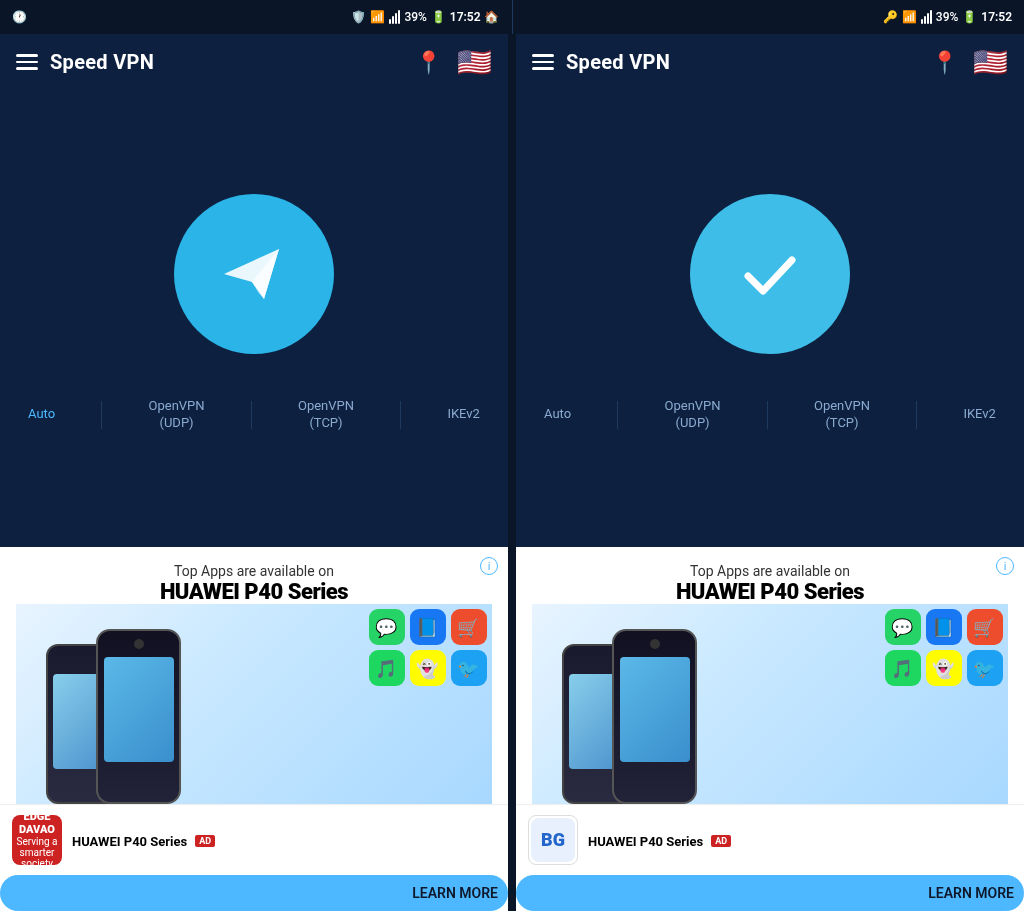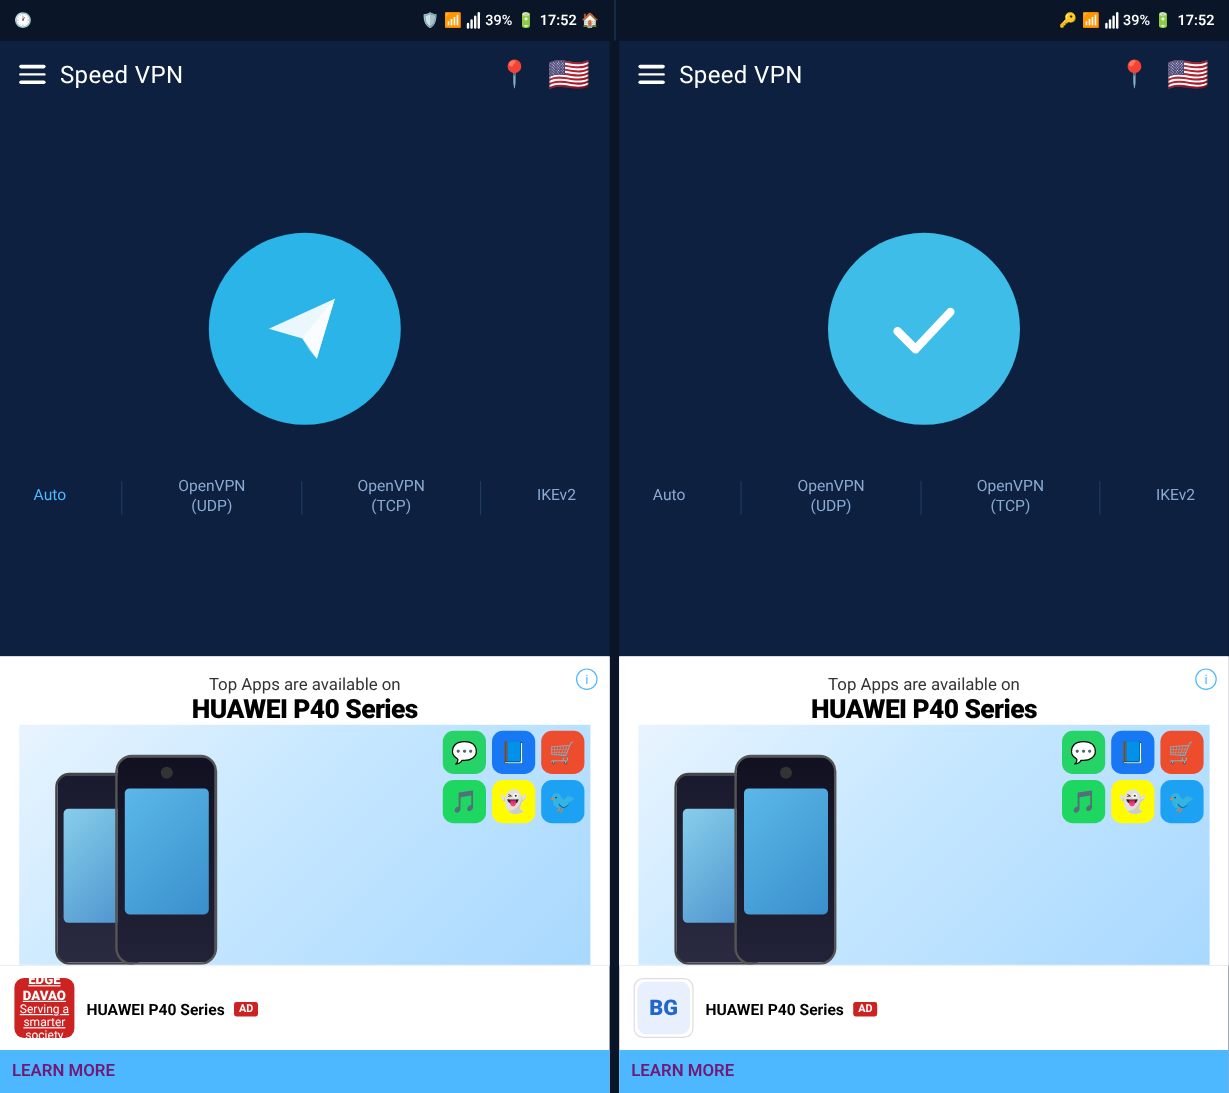--- a/index.html
+++ b/index.html
@@ -77,21 +77,21 @@
     .hamburger-icon span {
       display: block;
       width: 22px;
       height: 2.5px;
       background: #fff;
       border-radius: 2px;
     }
     .app-title {
       flex: 1;
       font-size: 20px;
-      font-weight: 400;
+      font-weight: 700;
       color: #fff;
       letter-spacing: 0.3px;
     }
     .header-icons {
       display: flex;
       align-items: center;
       gap: 14px;
     }
     .location-icon {
       font-size: 22px;
@@ -230,21 +230,20 @@
       font-weight: 900;
       font-size: 11px;
       color: #fff;
       text-align: center;
     }
     .ad-logo.edge-davao {
       background: #cc2222;
       flex-direction: column;
       line-height: 1.1;
       text-align: center;
-      text-decoration: underline;
     }
     .ad-logo.bg-logo {
       background: #fff;
       border: 1px solid #ddd;
     }
     .ad-text-content {
       flex: 1;
     }
     .ad-product-name {
       font-size: 13px;
@@ -264,26 +263,27 @@
     }
     .ad-description {
       font-size: 11px;
       color: #555;
       margin-top: 2px;
       line-height: 1.3;
     }
 
     .learn-more-btn {
       background: #4db8ff;
-      color: #701a75;
-      text-align: left;
+      color: #0f172a;
+      text-align: right;
       padding: 10px;
       font-size: 14px;
       font-weight: 600;
       cursor: pointer;
+      border-radius: 18px;
     }
     .bar-icon {
       display: flex;
       align-items: flex-end;
       gap: 1px;
       height: 14px;
     }
     .bar-icon span {
       background: #fff;
       width: 2px;

